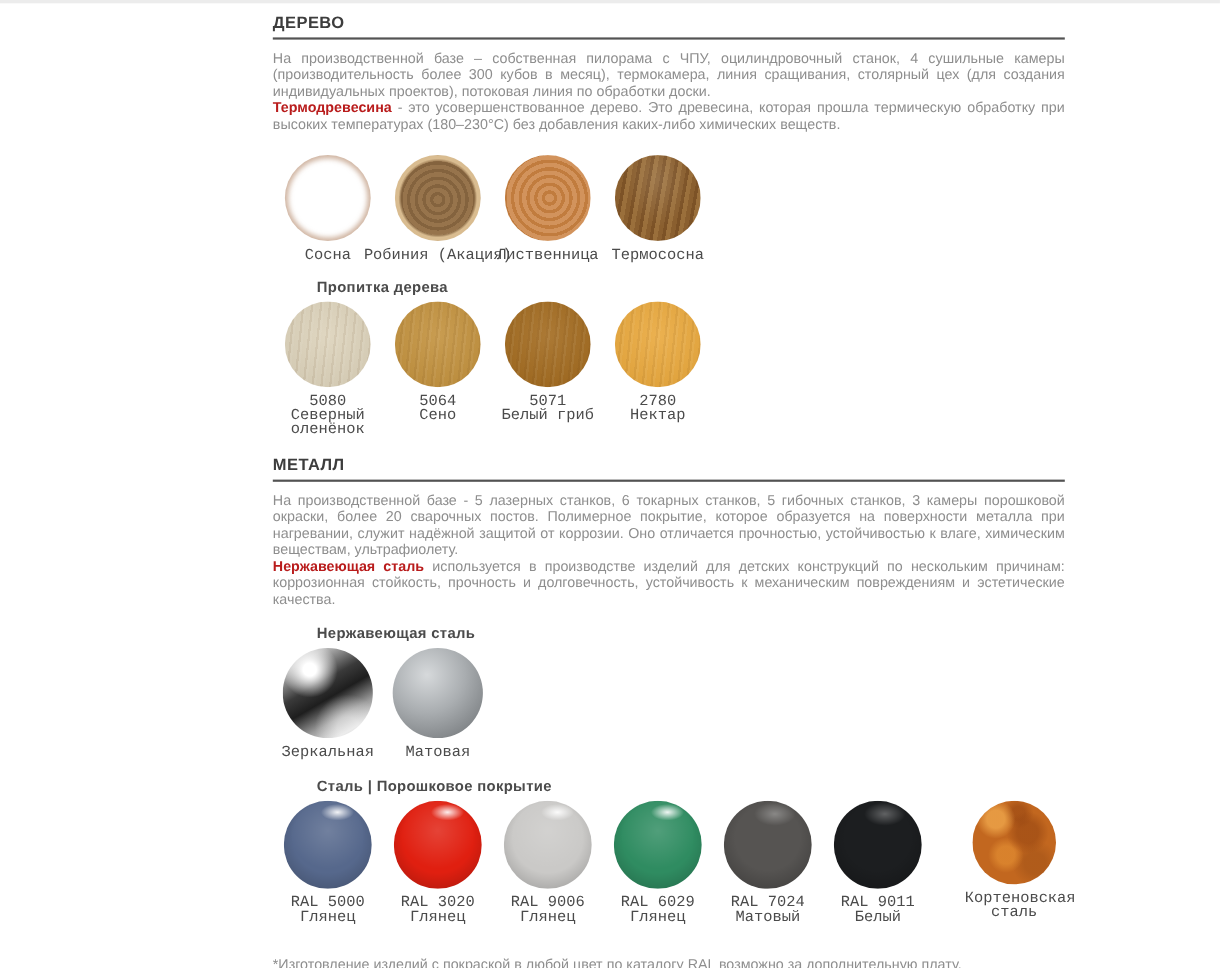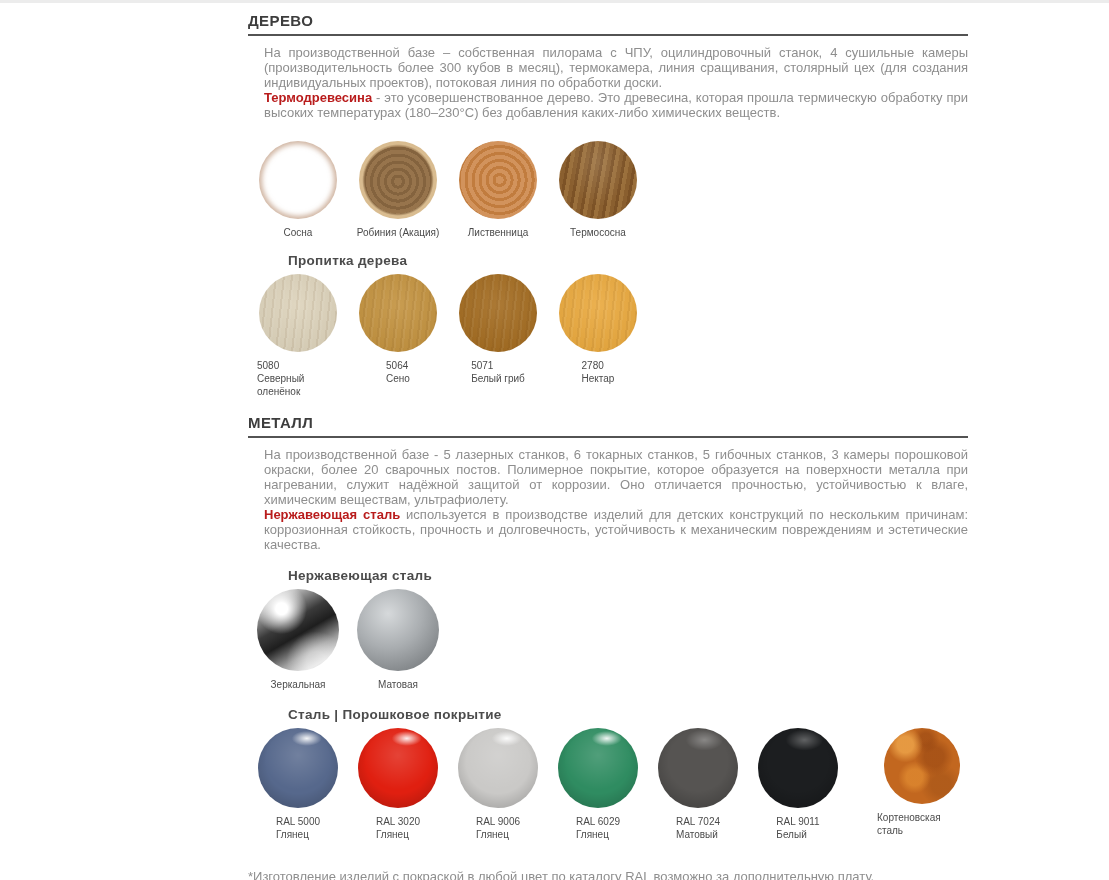--- a/index.html
+++ b/index.html
@@ -2,28 +2,28 @@
 <html><head>
 <meta charset="utf-8">
 <style>
   html,body{margin:0;padding:0;background:#ffffff;}
   body{width:1109px;height:880px;font-family:"Liberation Sans","DejaVu Sans",sans-serif;-webkit-font-smoothing:antialiased;}
   .page{position:relative;width:1109px;height:880px;background:#fff;overflow:hidden;}
   .top-edge{position:absolute;top:0;left:0;width:1109px;height:3px;background:#ececec;}
   .content{position:absolute;left:248px;top:12px;width:720px;}
 
   .rule-heading{font-size:15px;font-weight:bold;color:#3d3d3d;letter-spacing:.4px;padding-bottom:5px;border-bottom:2px solid #535353;}
-  .body-text{margin:9px 0 0 16px;font-size:13px;line-height:15px;color:#8e8e8e;text-align:justify;}
+  .body-text{margin:9px 0 0 0;font-size:13px;line-height:15px;color:#8e8e8e;text-align:justify;}
   .body-text .lead{font-weight:bold;color:#b91c1c;}
 
   .sub-heading{font-size:13.5px;font-weight:600;color:#4b4b4b;letter-spacing:.3px;padding-left:40px;}
 
   .swatch-row{display:flex;margin-top:21px;}
   .swatch{width:100px;display:flex;flex-direction:column;align-items:center;}
-  .swatch-label{margin-top:7px;font-size:10px;line-height:13px;color:#4b4b4b;}
+  .swatch-label{margin-top:7px;font-size:14px;line-height:13px;color:#4b4b4b;text-align:center;font-family:Liberation Mono, monospace;}
   .nowrap{white-space:nowrap;}
 
   .circle{width:78px;height:78px;border-radius:50%;}
 
   
   .wood-pine{background:
     radial-gradient(circle at 46% 48%, rgba(255,255,255,.30) 0 10%, rgba(255,255,255,0) 32%),
     repeating-radial-gradient(circle at 48% 52%, #eeczb5 0 0),
     repeating-radial-gradient(circle at 48% 52%, #eccdb2 0 4px, #dfb795 4px 7px);
     box-shadow:inset 0 0 5px 3px rgba(170,120,85,.55);}

